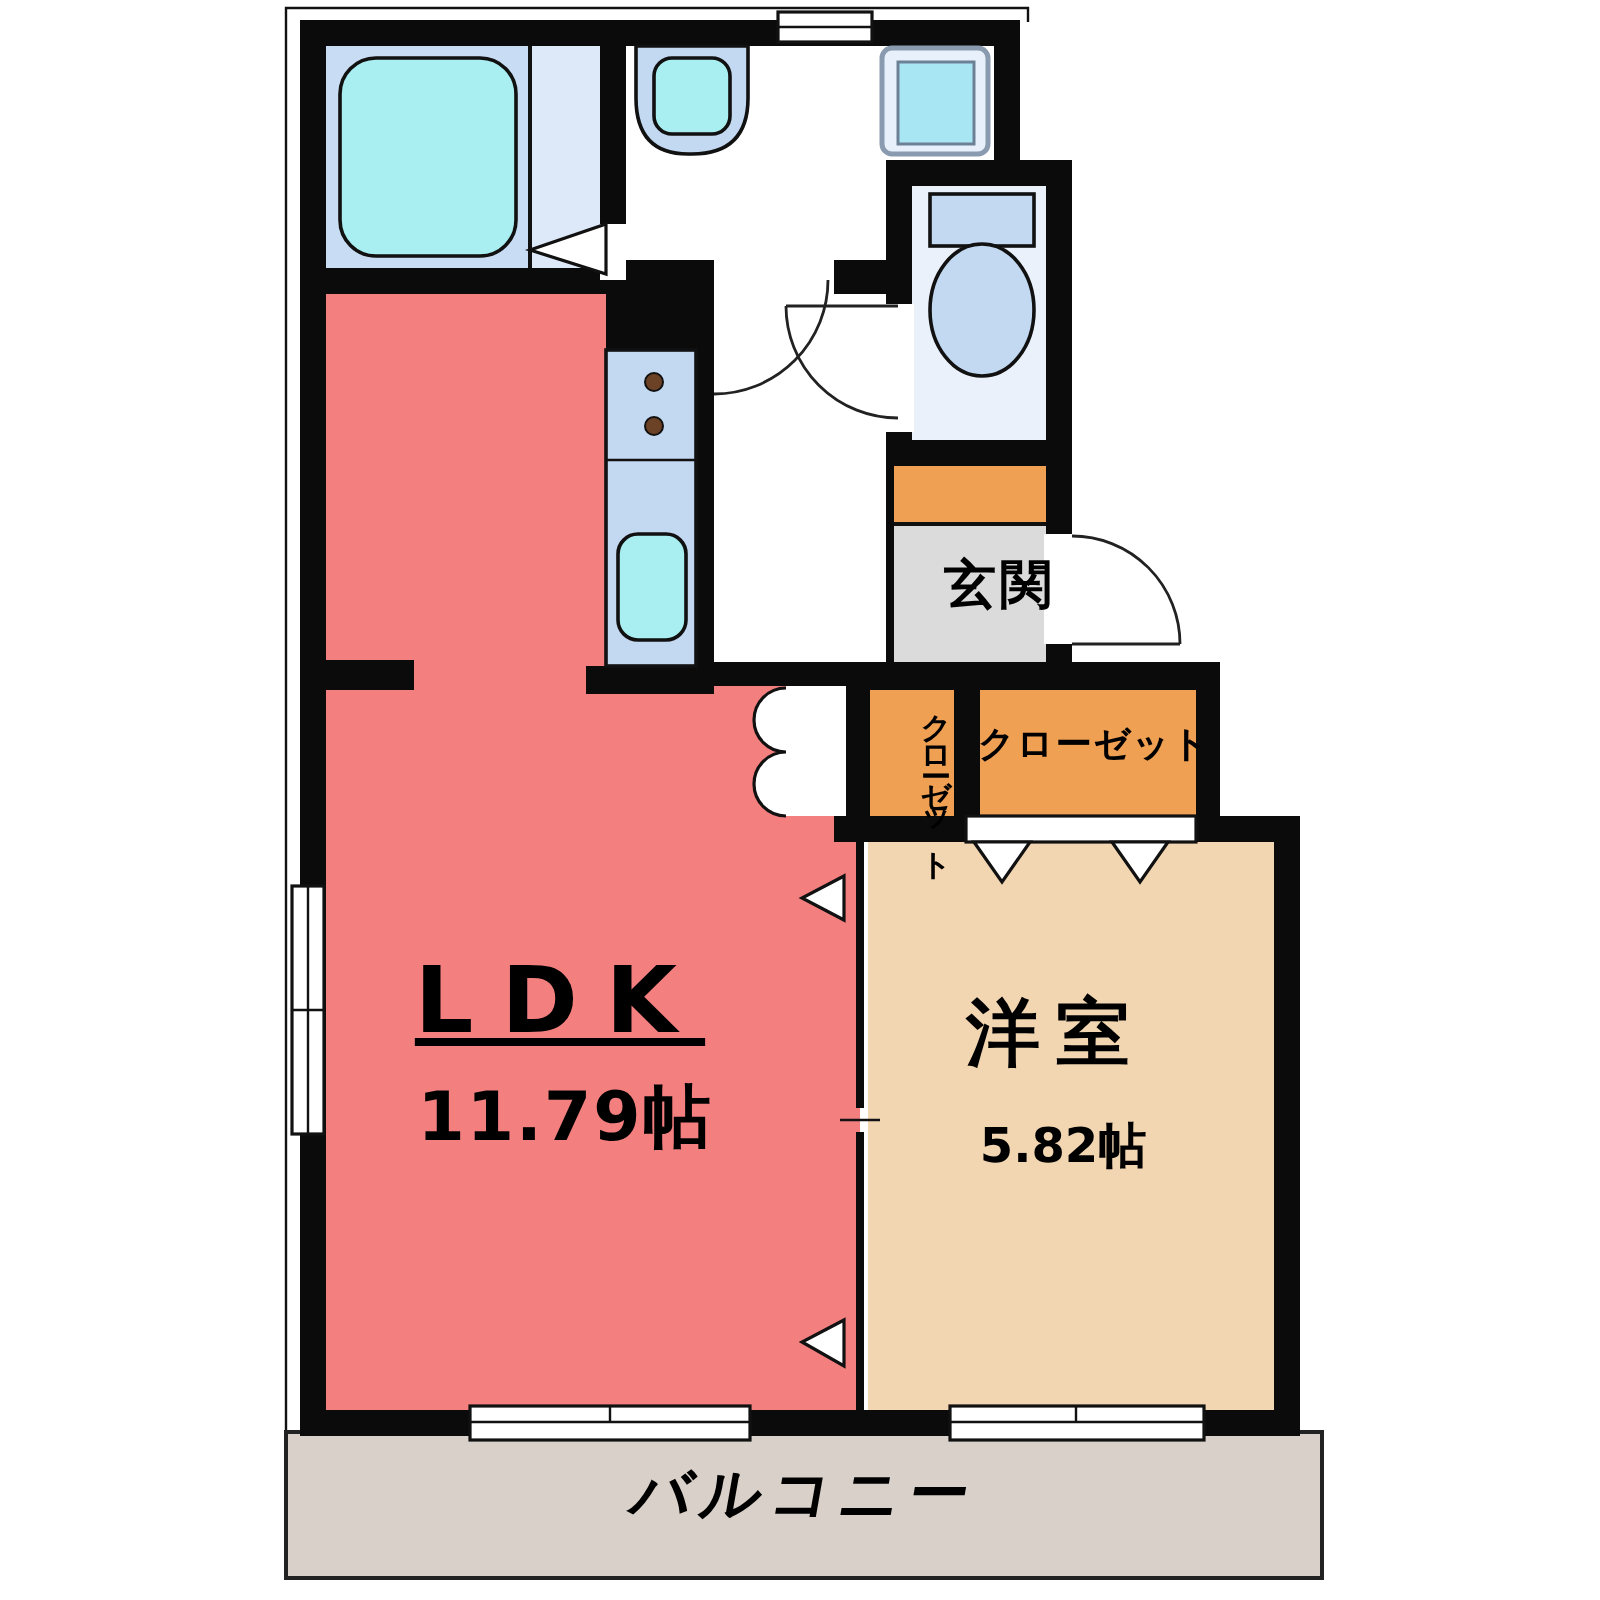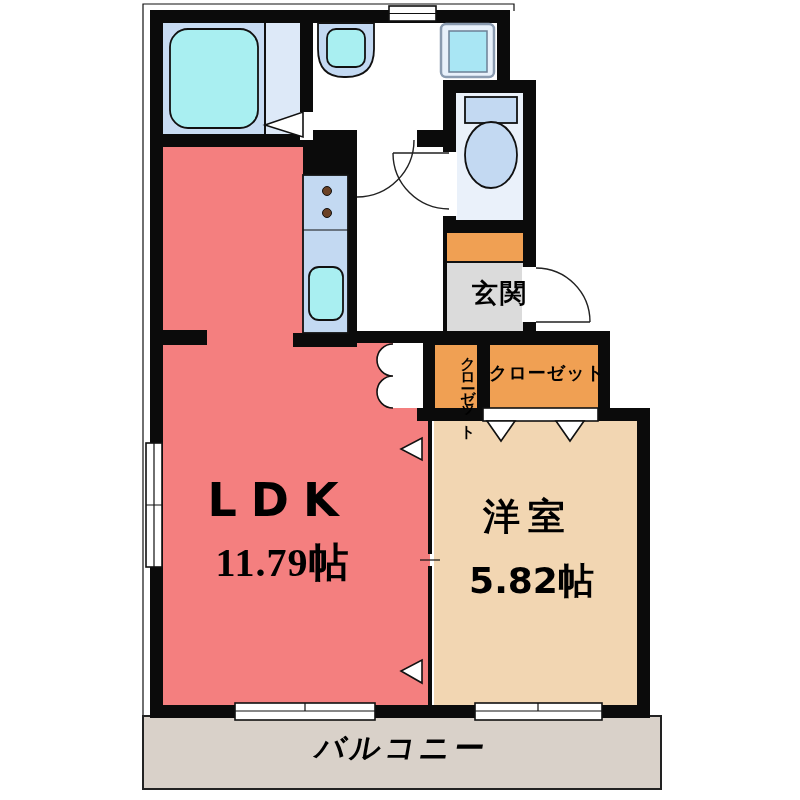--- a/index.html
+++ b/index.html
@@ -1,23 +1,23 @@
 <!DOCTYPE html>
 <html style="--c-wall: #0b0b0b; --c-ldk: #f47f7f; --c-western: #f2d6b2; --c-accent: #f0a053; --c-genkan: #dbdbdb; --c-balcony: #d9d1c9; --c-bathblue: #c8dcf3; --c-bathblue2: #dde9f8; --c-fixture: #c3d9f2; --c-water: #a9eff1; --c-toiletroom: #eaf1fa;"><head>
 <meta charset="utf-8">
 <style>
   html,body{margin:0;padding:0;background:#fff;}
   .plan{position:relative;width:800px;height:800px;background:#fff;overflow:hidden;
         font-family:"DejaVu Sans","Liberation Sans",sans-serif;}
   .plan svg{position:absolute;left:0;top:0;}
   .lbl{position:absolute;color:#000;font-weight:bold;text-align:center;line-height:1.15;white-space:nowrap;}
-  .lbl-ldk-name{left:175px;top:474px;width:210px;font-size:46px;letter-spacing:14px;}
-  .lbl-ldk-area{left:165px;top:540px;width:235px;font-size:40px;letter-spacing:1px;font-family:Liberation Serif, serif;}
+  .lbl-ldk-name{left:175px;top:474px;width:210px;font-size:46px;letter-spacing:14px;text-decoration:underline;}
+  .lbl-ldk-area{left:165px;top:540px;width:235px;font-size:34px;letter-spacing:1px;}
   .lbl-yo-name{left:438px;top:496px;width:180px;font-size:37px;letter-spacing:8px;}
-  .lbl-yo-area{left:434px;top:560px;width:195px;font-size:36px;}
+  .lbl-yo-area{left:434px;top:560px;width:195px;font-size:24px;}
   .lbl-genkan{left:461px;top:279px;width:78px;font-size:26px;letter-spacing:2px;}
   .lbl-closet{left:489px;top:363px;width:110px;font-size:18px;letter-spacing:1px;}
   .lbl-closet-sm{left:435px;top:346px;width:43px;height:64px;font-size:15px;
                  writing-mode:vertical-rl;text-orientation:upright;line-height:21px;text-align:left;}
   .lbl-balcony{left:143px;top:731px;width:518px;font-size:30px;letter-spacing:4px;transform:skewX(-10deg);}
   
   .wall{fill:var(--c-wall);}
   .f-red{fill:var(--c-ldk);}
   .f-tan{fill:var(--c-western);}
   .f-org{fill:var(--c-accent);}

